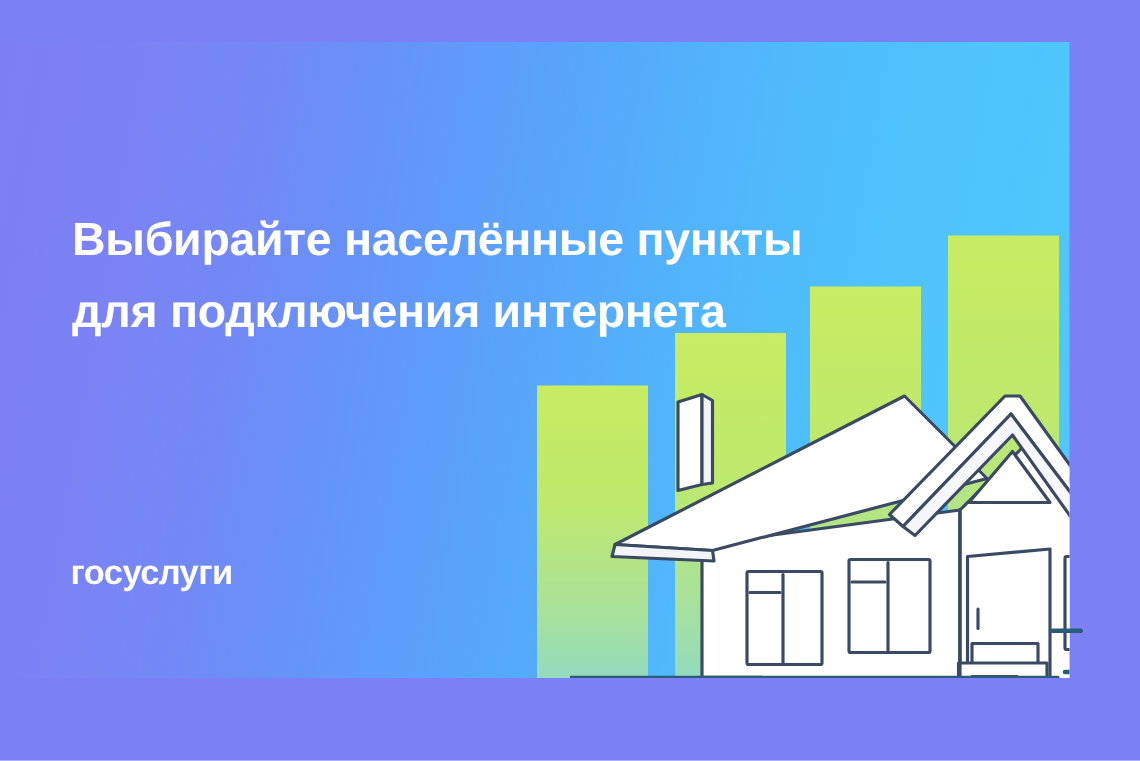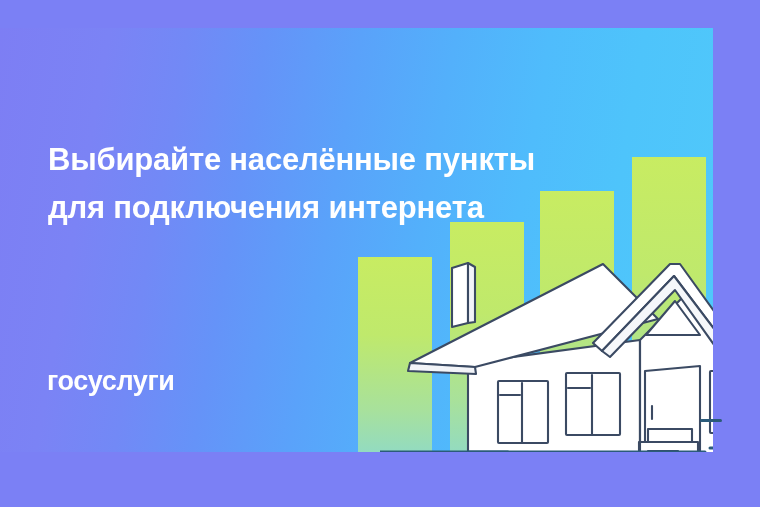--- a/index.html
+++ b/index.html
@@ -81,21 +81,21 @@
     letter-spacing: -0.2px;
     white-space: pre-line;
     margin-top: 48px;
   }
   .logo {
     position: absolute;
     left: 47px;
     top: 366px;
     color: #ffffff;
     font-family: "Liberation Sans", sans-serif;
-    font-size: 27px;
+    font-size: 23px;
     font-weight: bold;
     letter-spacing: -0.4px;
     line-height: 30px;
   }
 </style>
 </head>
 <body>
 
 <div class="banner">
 

